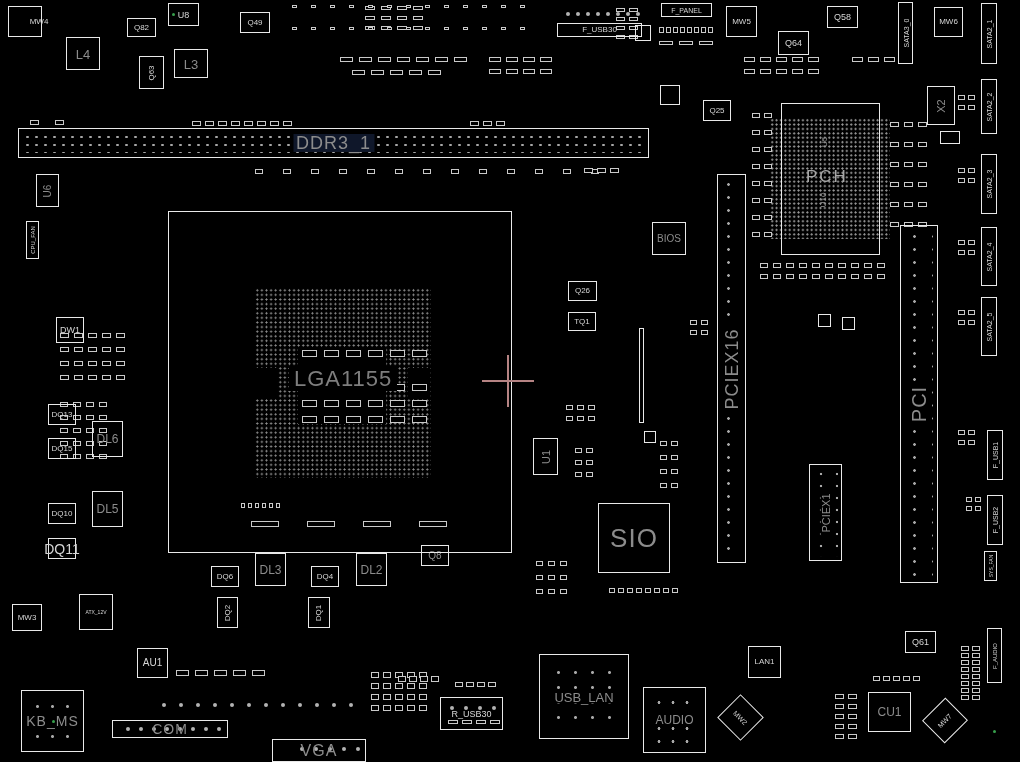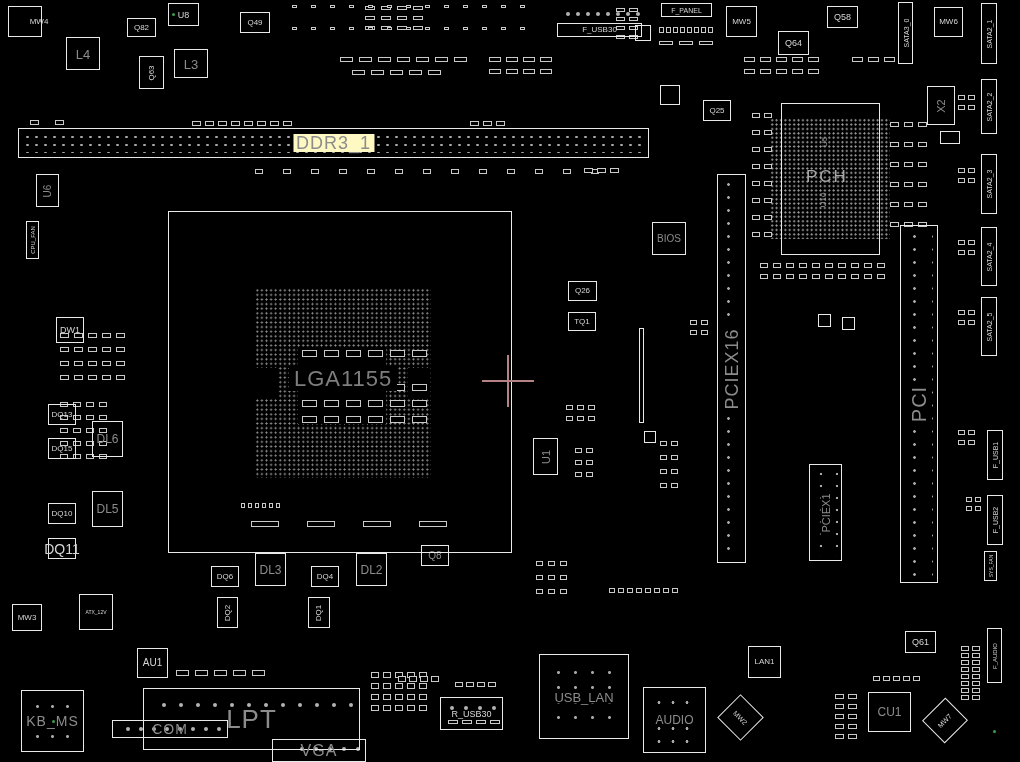--- a/index.html
+++ b/index.html
@@ -499,21 +499,21 @@
       <div class="lbl" style="font-size: 7px; color: rgb(214, 214, 214); transform: translate(-50%, -50%) rotate(-90deg);">SATA2_3</div>
     </div>
     <div class="comp" style="left: 981px; top: 227px; width: 16px; height: 59px;">
       <div class="lbl" style="font-size: 7px; color: rgb(214, 214, 214); transform: translate(-50%, -50%) rotate(-90deg);">SATA2_4</div>
     </div>
     <div class="comp" style="left: 981px; top: 297px; width: 16px; height: 59px;">
       <div class="lbl" style="font-size: 7px; color: rgb(214, 214, 214); transform: translate(-50%, -50%) rotate(-90deg);">SATA2_5</div>
     </div>
     <div class="comp" style="left: 18px; top: 128px; width: 631px; height: 30px;">
       <div class="dots" style="inset: 4px; background-image: radial-gradient(circle, rgb(168, 168, 168) 1px, transparent 1.5px); background-size: 9px 8px;"></div>
-      <div class="lbl" style="font-size: 18px; color: rgb(140, 140, 140); transform: translate(-50%, -50%) rotate(0deg); background: #fef9c3; padding: 0px 3px; letter-spacing: 1px;">DDR3_1</div>
+      <div class="lbl" style="font-size: 18px; color: rgb(140, 140, 140); transform: translate(-50%, -50%) rotate(0deg); background: #0f172a; padding: 0px 3px; letter-spacing: 1px;">DDR3_1</div>
     </div>
     <div class="comp" style="left: 36px; top: 174px; width: 23px; height: 33px;">
       <div class="lbl" style="font-size: 10px; color: rgb(140, 140, 140); transform: translate(-50%, -50%) rotate(-90deg);">U6</div>
     </div>
     <div class="comp" style="left: 26px; top: 221px; width: 13px; height: 38px;">
       <div class="lbl" style="font-size: 6px; color: rgb(214, 214, 214); transform: translate(-50%, -50%) rotate(-90deg);">CPU_FAN</div>
     </div>
     <div class="comp" style="left: 56px; top: 317px; width: 28px; height: 26px;">
       <div class="lbl" style="font-size: 9px; color: rgb(214, 214, 214); transform: translate(-50%, -50%) rotate(0deg);">DW1</div>
     </div>
@@ -562,23 +562,20 @@
     </div>
     <div class="comp" style="left: 217px; top: 597px; width: 21px; height: 31px;">
       <div class="lbl" style="font-size: 8px; color: rgb(214, 214, 214); transform: translate(-50%, -50%) rotate(-90deg);">DQ2</div>
     </div>
     <div class="comp" style="left: 308px; top: 597px; width: 22px; height: 31px;">
       <div class="lbl" style="font-size: 8px; color: rgb(214, 214, 214); transform: translate(-50%, -50%) rotate(-90deg);">DQ1</div>
     </div>
     <div class="comp" style="left: 421px; top: 545px; width: 28px; height: 21px;">
       <div class="lbl" style="font-size: 10px; color: rgb(140, 140, 140); transform: translate(-50%, -50%) rotate(0deg);">Q8</div>
     </div>
-    <div class="comp" style="left: 143px; top: 688px; width: 217px; height: 62px;">
-      <div class="lbl" style="font-size: 26px; color: rgb(140, 140, 140); transform: translate(-50%, -50%) rotate(0deg); letter-spacing: 1px;">LPT</div>
-    </div>
     <div class="comp" style="left: 112px; top: 720px; width: 116px; height: 18px;">
       <div class="lbl" style="font-size: 14px; color: rgb(140, 140, 140); transform: translate(-50%, -50%) rotate(0deg); letter-spacing: 1px;">COM</div>
     </div>
     <div class="comp" style="left: 272px; top: 739px; width: 94px; height: 23px;">
       <div class="lbl" style="font-size: 16px; color: rgb(140, 140, 140); transform: translate(-50%, -50%) rotate(0deg); letter-spacing: 1px;">VGA</div>
     </div>
     <div class="comp" style="left: 440px; top: 697px; width: 63px; height: 33px;">
       <div class="lbl" style="font-size: 9px; color: rgb(214, 214, 214); transform: translate(-50%, -50%) rotate(0deg);">R_USB30</div>
     </div>
     <div class="comp" style="left: 643px; top: 687px; width: 63px; height: 66px;">
@@ -620,20 +617,23 @@
       <div class="lbl" style="font-size: 10px; color: rgb(140, 140, 140); transform: translate(-50%, -50%) rotate(0deg);">BIOS</div>
     </div>
     <div class="comp" style="left: 568px; top: 281px; width: 29px; height: 20px;">
       <div class="lbl" style="font-size: 8px; color: rgb(214, 214, 214); transform: translate(-50%, -50%) rotate(0deg);">Q26</div>
     </div>
     <div class="comp" style="left: 568px; top: 312px; width: 28px; height: 19px;">
       <div class="lbl" style="font-size: 8px; color: rgb(214, 214, 214); transform: translate(-50%, -50%) rotate(0deg);">TQ1</div>
     </div>
     <div class="comp" style="left: 533px; top: 438px; width: 25px; height: 37px;">
       <div class="lbl" style="font-size: 11px; color: rgb(140, 140, 140); transform: translate(-50%, -50%) rotate(-90deg);">U1</div>
+    </div>
+    <div class="comp" style="left: 598px; top: 503px; width: 72px; height: 70px;">
+      <div class="lbl" style="font-size: 26px; color: rgb(140, 140, 140); transform: translate(-50%, -50%) rotate(0deg); letter-spacing: 1px;">SIO</div>
     </div>
     <div class="comp" style="left: 717px; top: 174px; width: 29px; height: 389px;">
       <div class="dots" style="inset: 3px; background-image: radial-gradient(circle, rgb(168, 168, 168) 1.1px, transparent 1.6px); background-size: 15px 13px;"></div>
       <div class="lbl" style="font-size: 18px; color: rgb(140, 140, 140); transform: translate(-50%, -50%) rotate(-90deg); background: rgb(0, 0, 0); padding: 0px 3px; letter-spacing: 1px;">PCIEX16</div>
     </div>
     <div class="comp" style="left: 809px; top: 464px; width: 33px; height: 97px;">
       <div class="dots" style="inset: 3px; background-image: radial-gradient(circle, rgb(168, 168, 168) 1.1px, transparent 1.6px); background-size: 16px 12px;"></div>
       <div class="lbl" style="font-size: 11px; color: rgb(140, 140, 140); transform: translate(-50%, -50%) rotate(-90deg); background: rgb(0, 0, 0); padding: 0px 3px;">PCIEX1</div>
     </div>
     <div class="comp" style="left: 900px; top: 225px; width: 38px; height: 358px;">

